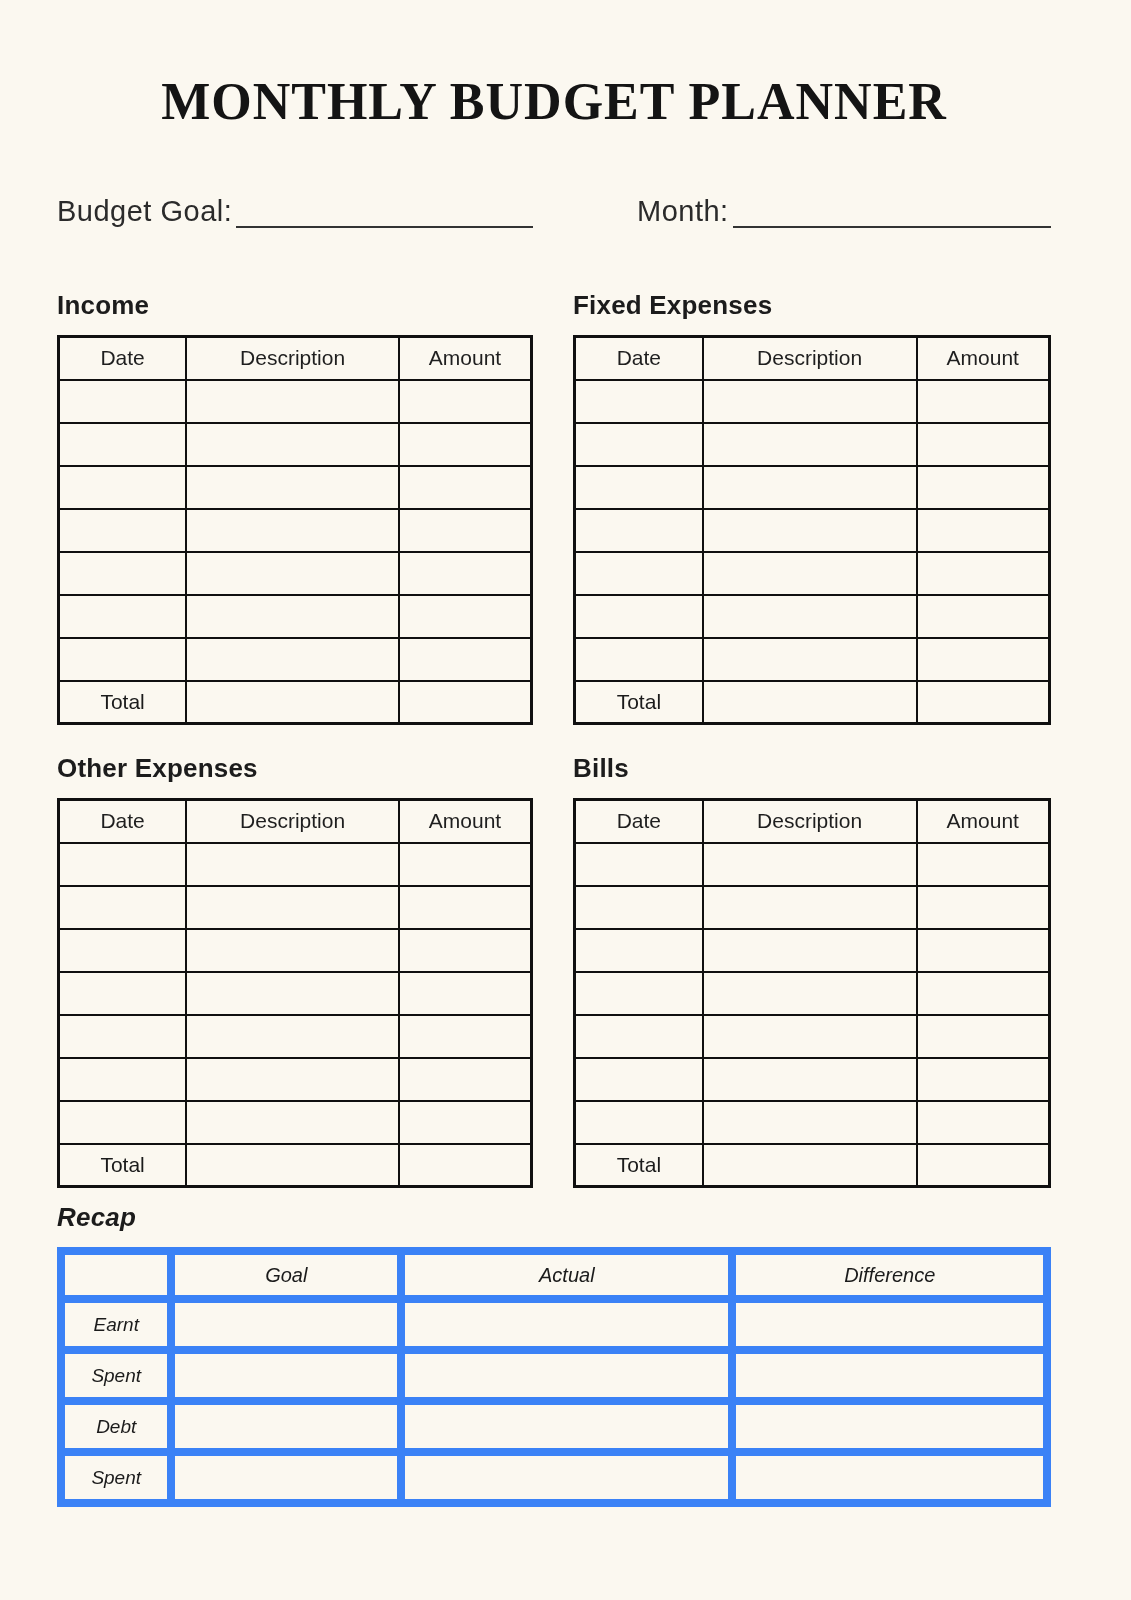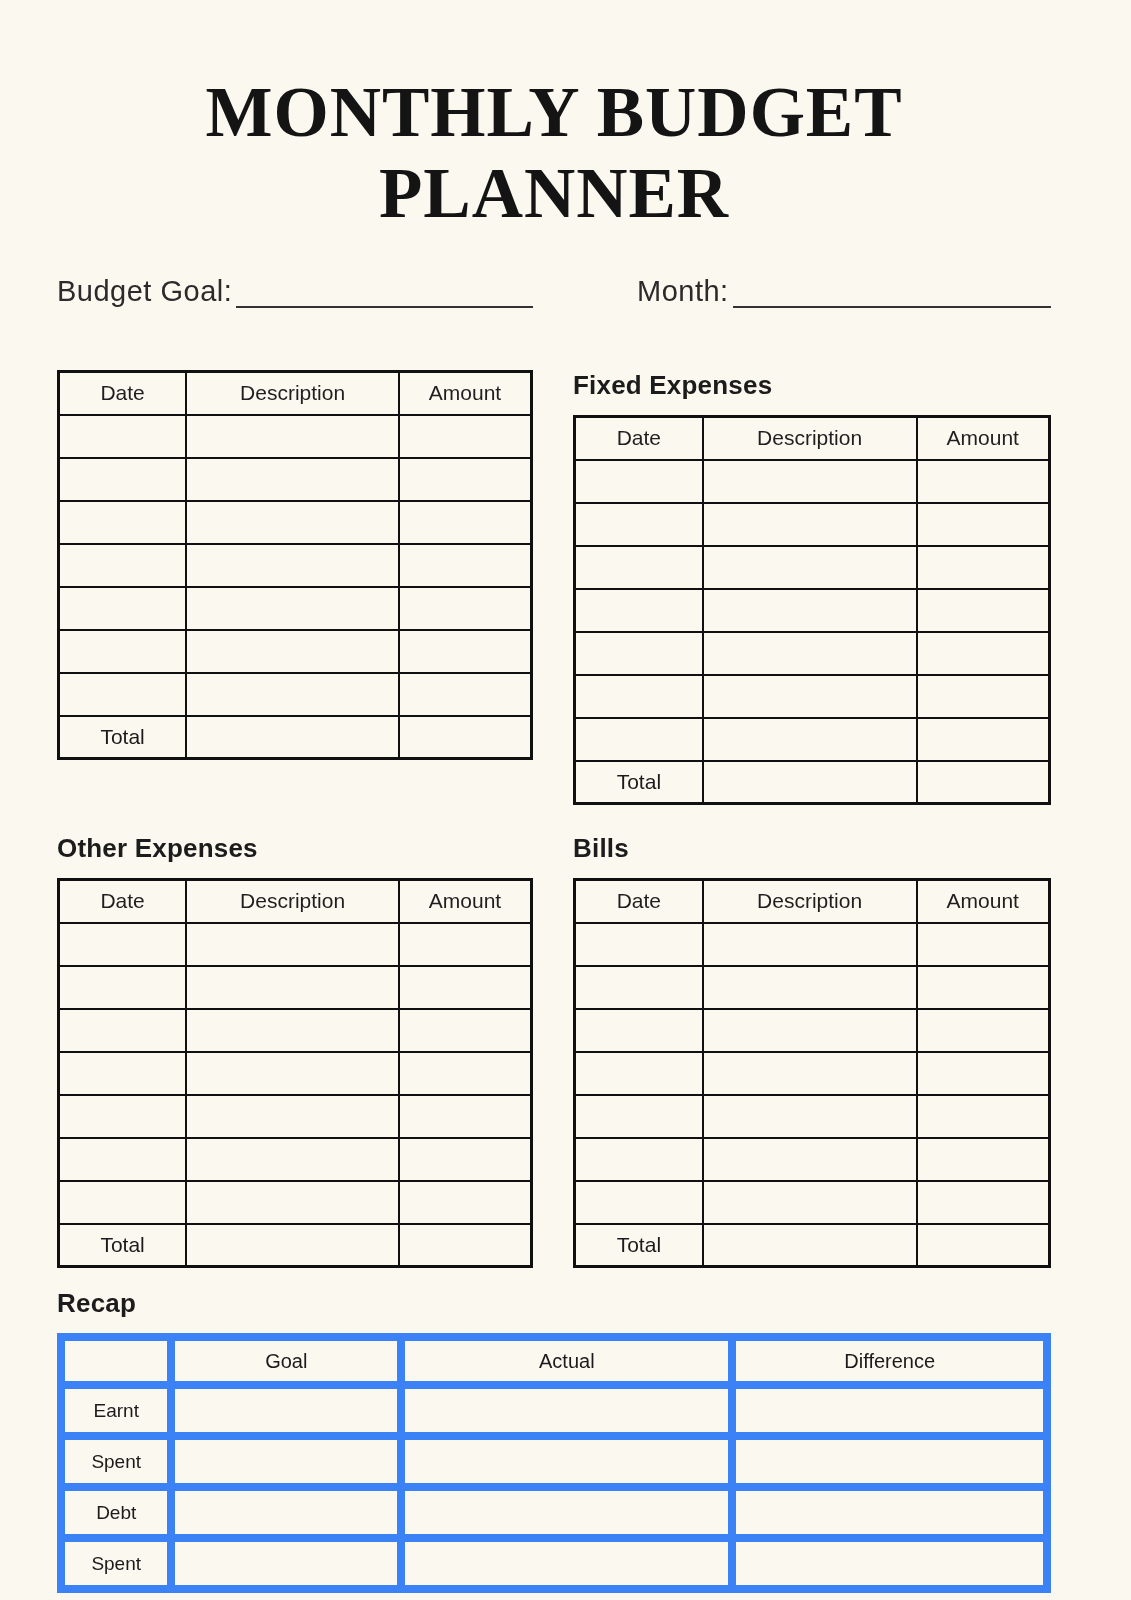--- a/index.html
+++ b/index.html
@@ -9,25 +9,25 @@
     color: #1b1b1b;
     font-family: "Liberation Sans", sans-serif;
   }
   .page {
     width: 1131px; height: 1600px;
     padding: 72px 80px 0 57px;
   }
   .doc-title {
     font-family: "Liberation Serif", serif;
     font-weight: 700;
-    font-size: 71px;
+    font-size: 52px;
     letter-spacing: 1px;
     text-align: center;
     color: #141414;
-    margin-bottom: 36px;
+    margin-bottom: 59px;
   }
   .fields {
     display: flex;
     gap: 104px;
     margin-bottom: 62px;
   }
   .field { display: flex; align-items: flex-end; }
   .field-budget { width: 476px; }
   .field-month  { width: 414px; }
   .field-label {
@@ -67,21 +67,21 @@
     border: 2px solid #101010;
     height: 43px;
     text-align: center;
     vertical-align: middle;
   }
   .ledger th { font-weight: 400; font-size: 21px; color: #1f1f1f; margin-left: 28px; }
   .ledger .total-label { font-weight: 400; font-size: 21px; }
   .c-date { width: 27%; }
   .c-desc { width: 45%; }
   .c-amt  { width: 28%; }
-  .recap-section { margin-top: 20px; }
+  .recap-section { margin-top: 14px; font-style: italic; }
   .recap-table { border: 3px solid #101010; }
   .recap-table th, .recap-table td {
     border: 8px solid #3b82f6;
     text-align: center;
     vertical-align: middle;
   }
   .recap-table th { height: 48px; font-weight: 400; font-size: 20px; }
   .recap-table td { height: 51px; }
   .recap-table .row-label { font-weight: 400; font-size: 19px; }
   .r-stub { width: 11.2%; }
@@ -103,20 +103,21 @@
     </div>
     <div class="field field-month">
       <span class="field-label">Month:</span>
       <span class="field-line"></span>
     </div>
   </div>
 
   <div class="grid">
 
     <section>
+      <h2 class="panel-title">Income</h2>
       <table class="ledger">
         <colgroup>
             <col class="c-date">
             <col class="c-desc">
             <col class="c-amt">
           </colgroup>
         <thead>
           <tr>
             <th>Date</th>
             <th>Description</th>

